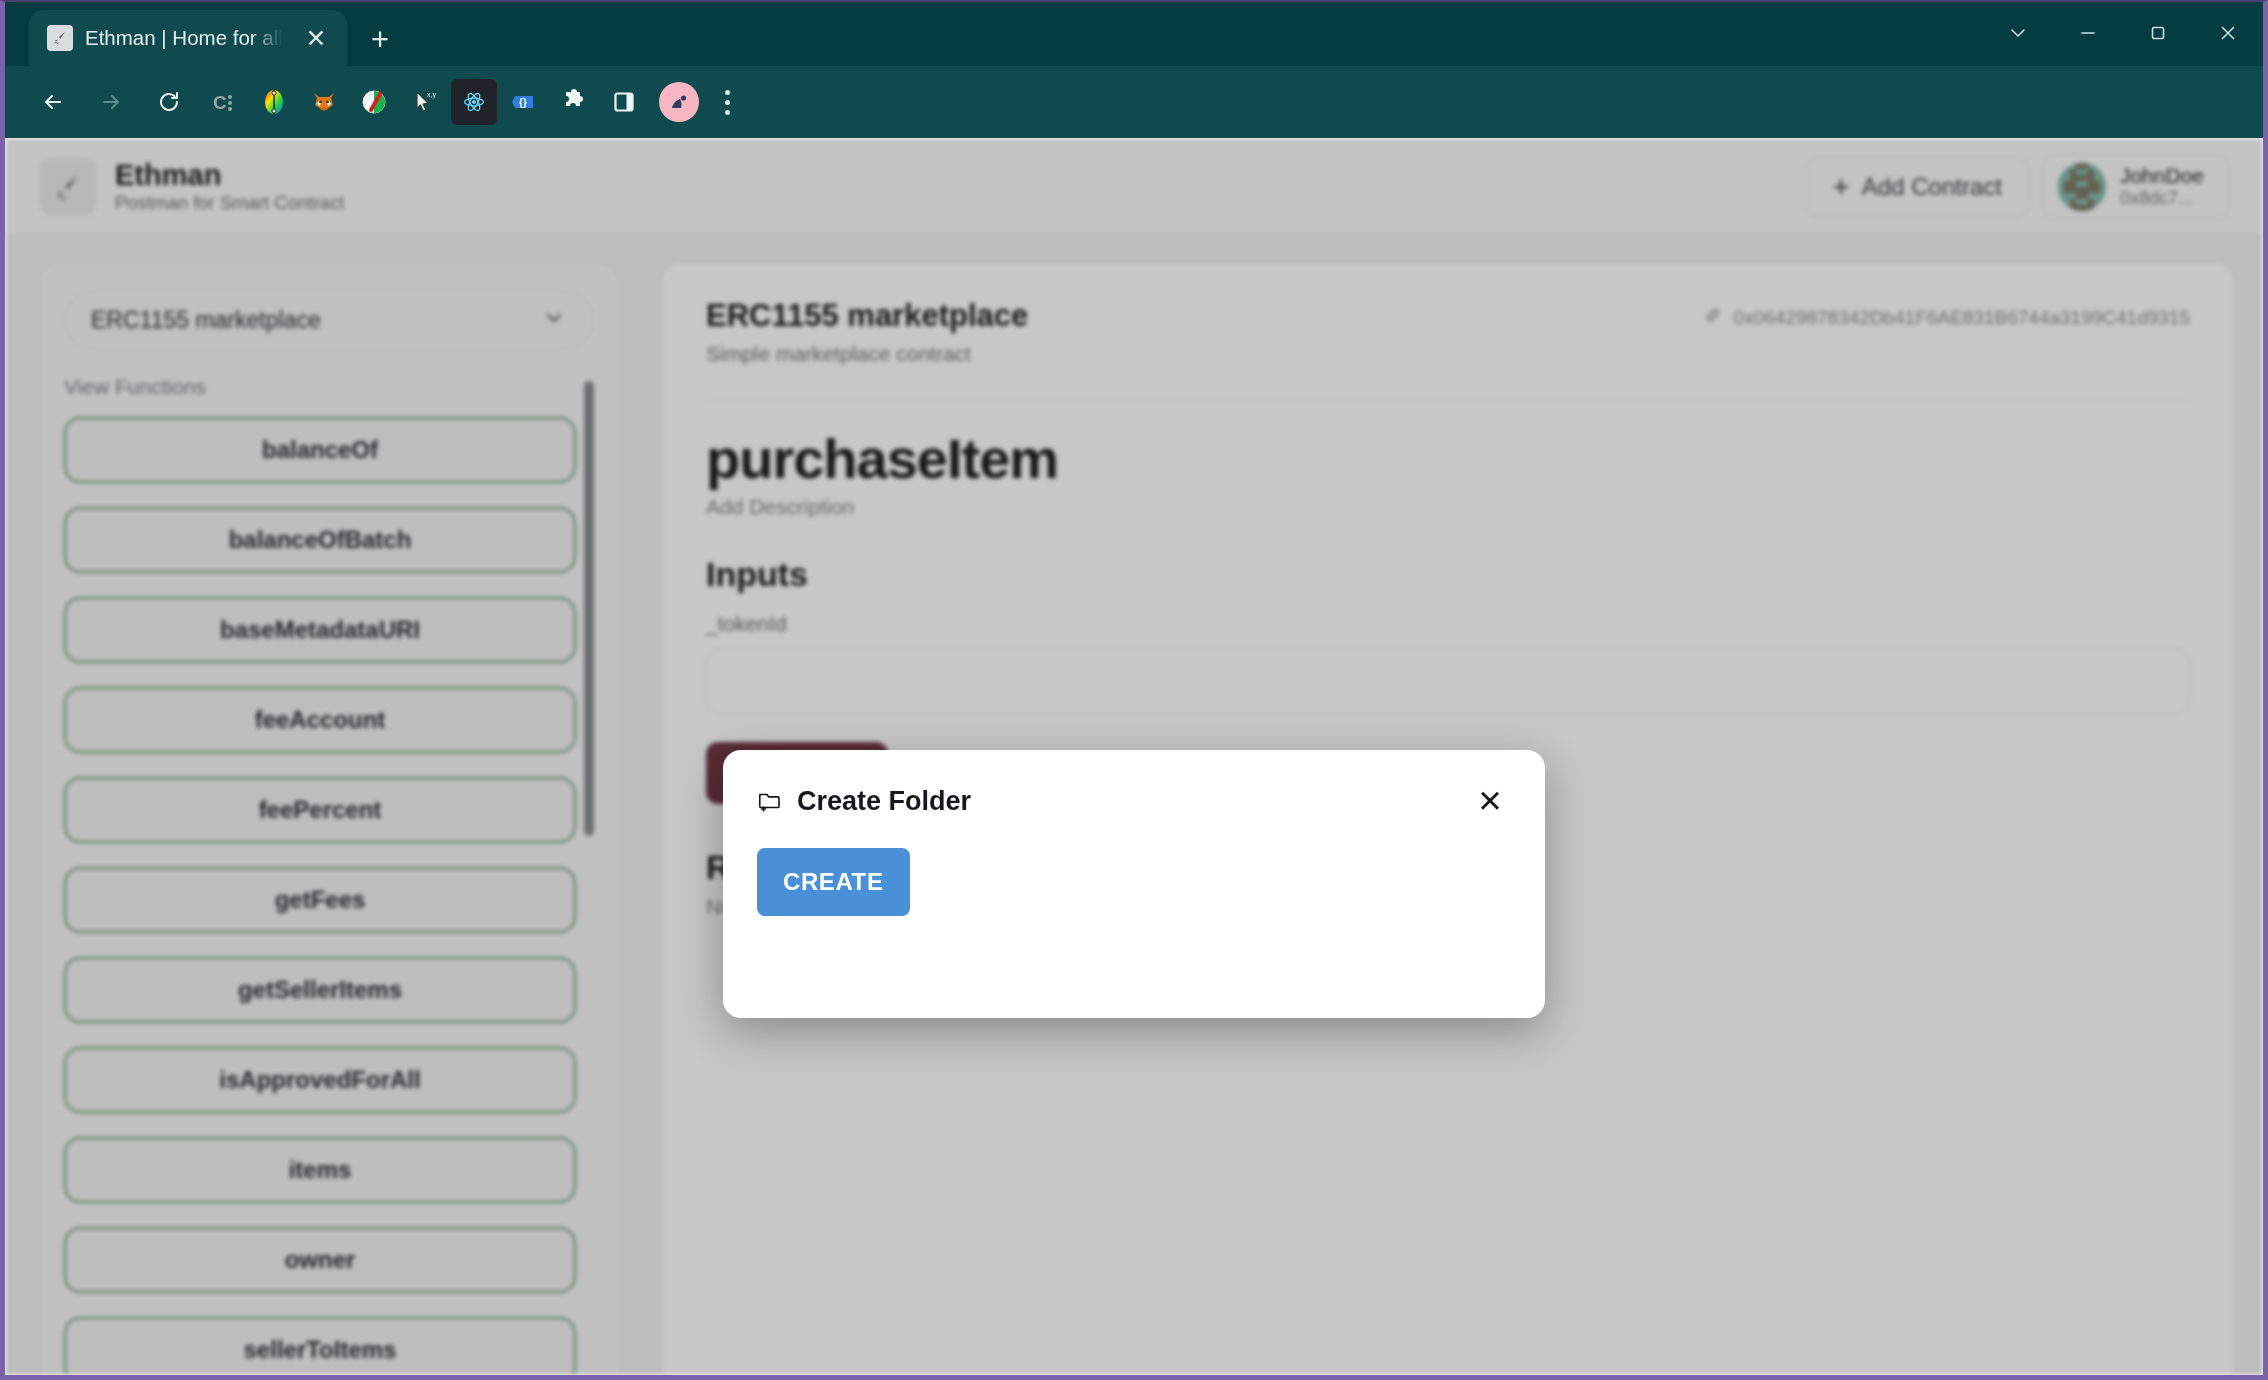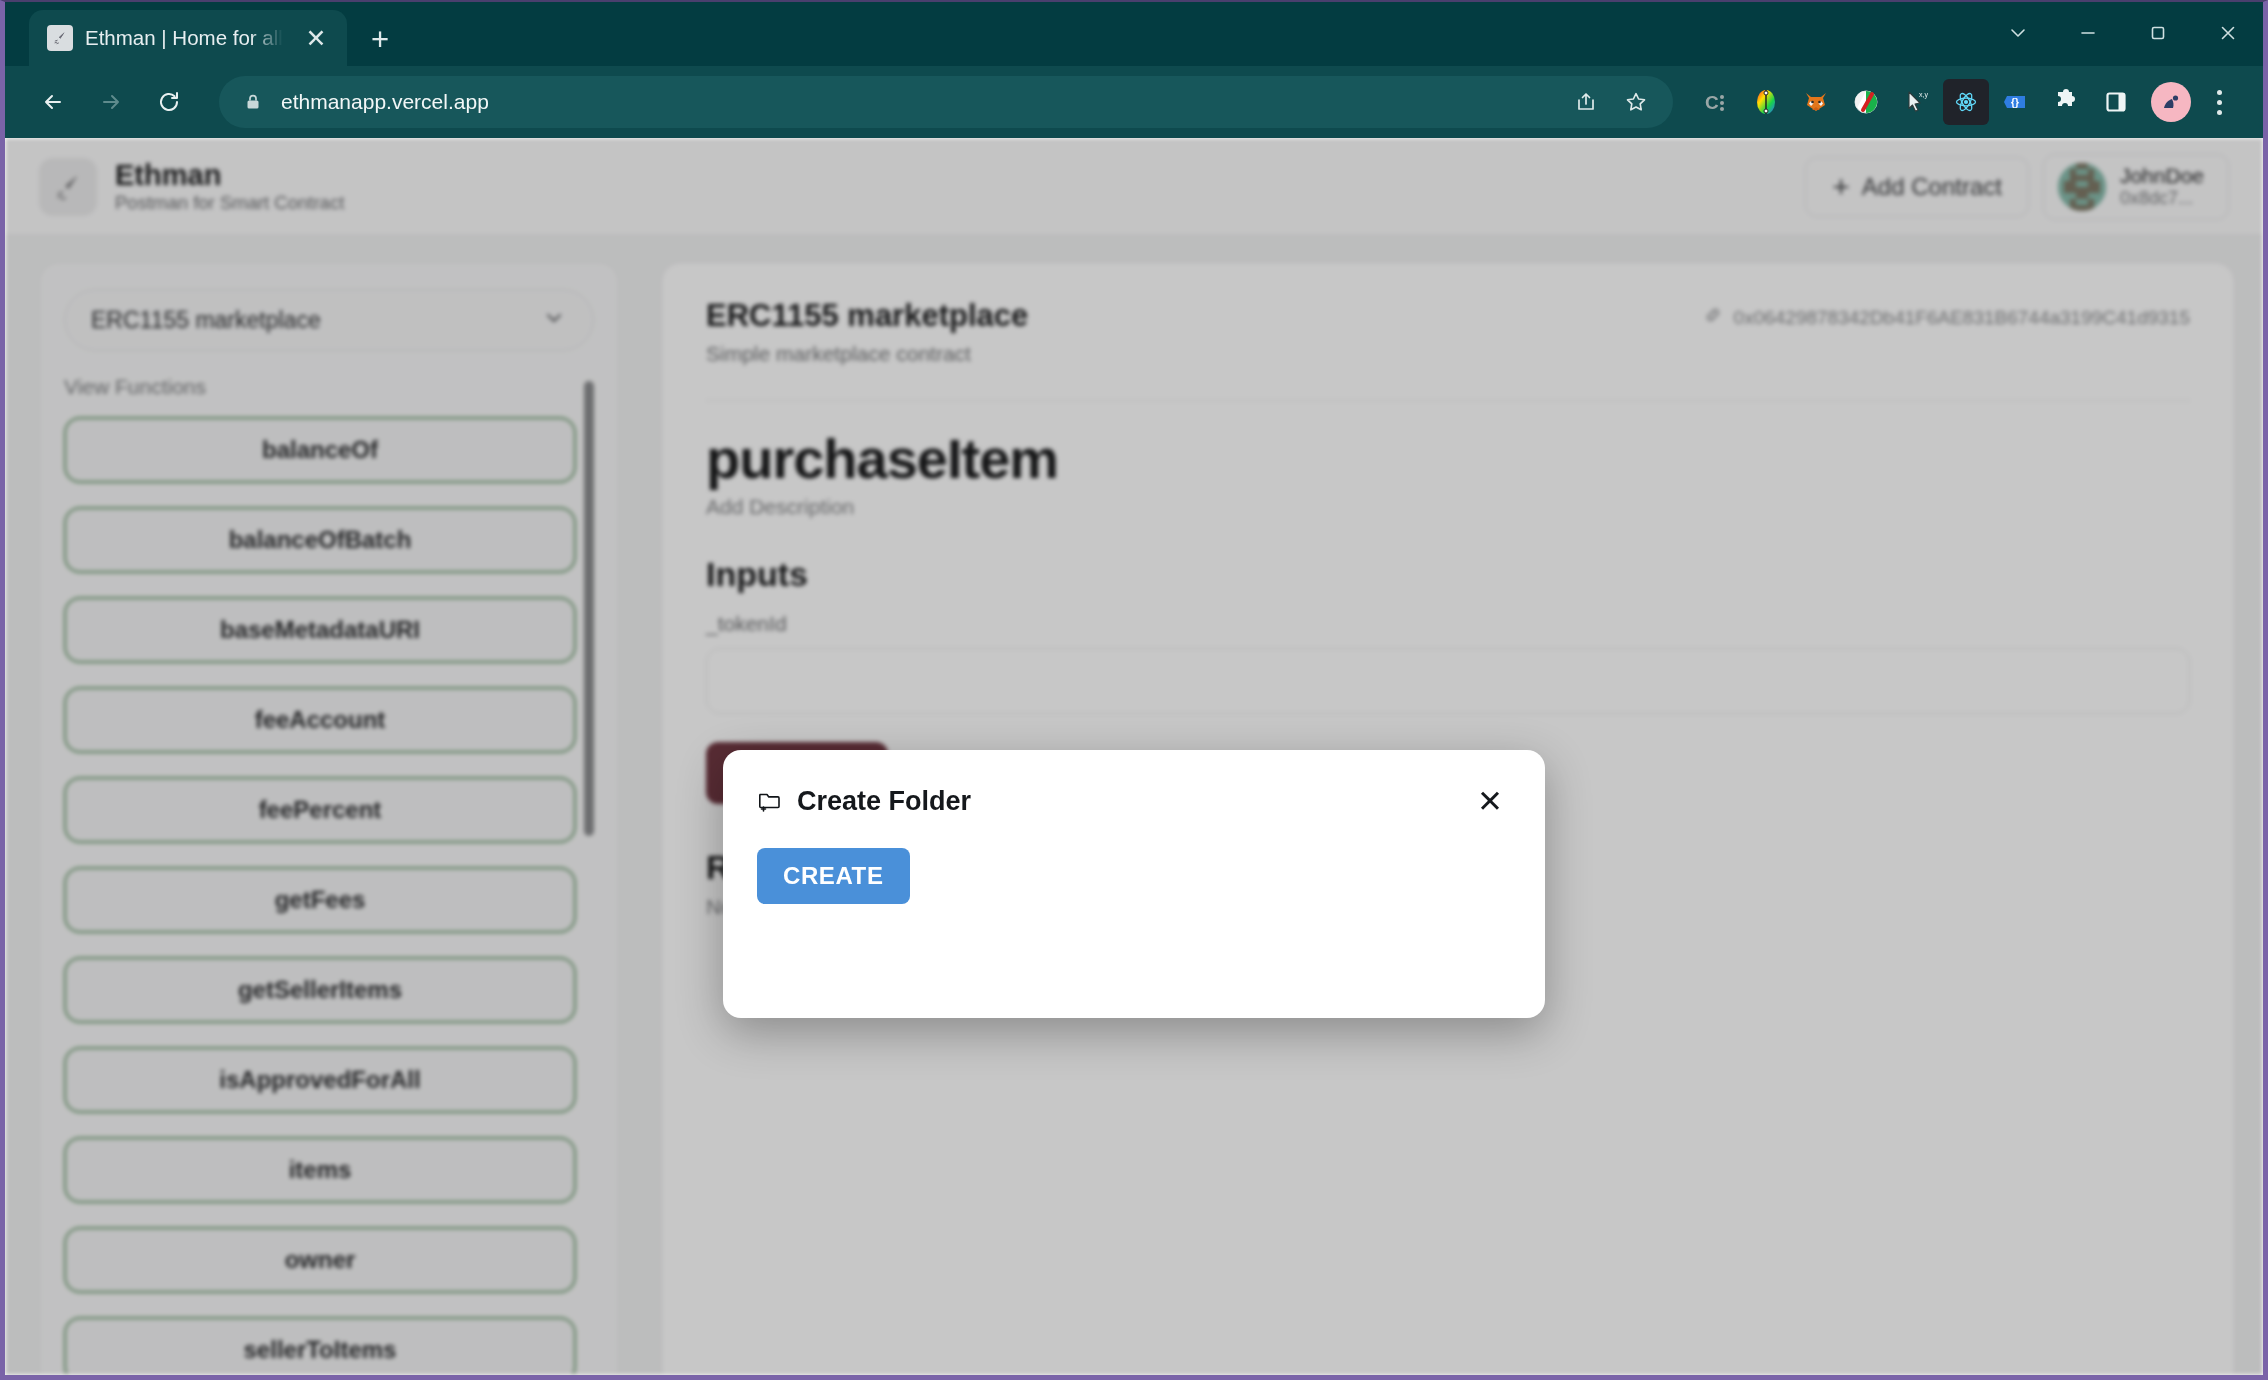--- a/index.html
+++ b/index.html
@@ -242,21 +242,21 @@
     font-family: "Liberation Sans", sans-serif;
   }
   .spellerror {
     text-decoration: underline;
     text-decoration-color: #e53935;
     text-decoration-style: wavy;
     text-decoration-thickness: 2px;
     text-underline-offset: 3px;
   }
   #create-button {
-    margin-top: 26px; height: 56px; padding: 0 26px;
+    margin-top: 26px; height: 68px; padding: 0 26px;
     background: #4a90d9; border: none; border-radius: 8px;
     color: #fff; font-size: 24px; font-weight: 700; letter-spacing: 0.6px;
     cursor: pointer; font-family: "Liberation Sans", sans-serif;
   }
 </style>
 </head>
 <body>
 
 <div id="browser-window">
 
@@ -309,42 +309,20 @@
           <path d="M6 13h14M14 7l6 6-6 6" stroke="currentColor" stroke-width="2" fill="none" stroke-linecap="round" stroke-linejoin="round"></path>
         </svg>
     </div>
     <div class="nav-btn">
       <svg width="26" height="26" viewBox="0 0 26 26">
         <path d="M21 13a8 8 0 1 1-2.4-5.7" stroke="currentColor" stroke-width="2" fill="none" stroke-linecap="round"></path>
         <path d="M21 4v5h-5" stroke="currentColor" stroke-width="2" fill="none" stroke-linecap="round" stroke-linejoin="round"></path>
       </svg>
     </div>
 
-    <div id="omnibox">
-      <span id="lock-icon">
-        <svg width="20" height="20" viewBox="0 0 20 20">
-          <rect x="4.5" y="8.5" width="11" height="8" rx="1.6" fill="currentColor"></rect>
-          <path d="M7 8.5V6.6a3 3 0 0 1 6 0v1.9" stroke="currentColor" stroke-width="1.7" fill="none"></path>
-        </svg>
-      </span>
-      <span id="url-text" title="ethmanapp.vercel.app">ethmanapp.vercel.app</span>
-      <span id="omnibox-actions">
-        <span class="omni-btn">
-          <svg width="24" height="24" viewBox="0 0 24 24">
-            <path d="M5 10v9h14v-9" stroke="currentColor" stroke-width="1.7" fill="none" stroke-linecap="round" stroke-linejoin="round"></path>
-            <path d="M12 14V4M12 4L8.5 7.5M12 4l3.5 3.5" stroke="currentColor" stroke-width="1.7" fill="none" stroke-linecap="round" stroke-linejoin="round"></path>
-          </svg>
-        </span>
-        <span class="omni-btn">
-          <svg width="24" height="24" viewBox="0 0 24 24">
-              <path d="M12 3.6l2.6 5.4 5.9.8-4.3 4.1 1 5.9-5.2-2.8-5.2 2.8 1-5.9L3.5 9.8l5.9-.8z" stroke="currentColor" stroke-width="1.6" fill="none" stroke-linejoin="round"></path>
-            </svg>
-        </span>
-      </span>
-    </div>
 
     <div id="extensions-bar">
       <span class="ext-icon">
         <svg width="28" height="28" viewBox="0 0 28 28">
           <text x="3" y="21" font-family="Liberation Sans, sans-serif" font-size="19" font-weight="700" fill="#9aa6a6">C</text>
           <circle cx="20" cy="9" r="2" fill="#9aa6a6"></circle>
             <circle cx="20" cy="15" r="2" fill="#9aa6a6"></circle>
             <circle cx="20" cy="21" r="2" fill="#9aa6a6"></circle>
         </svg>
       </span>

